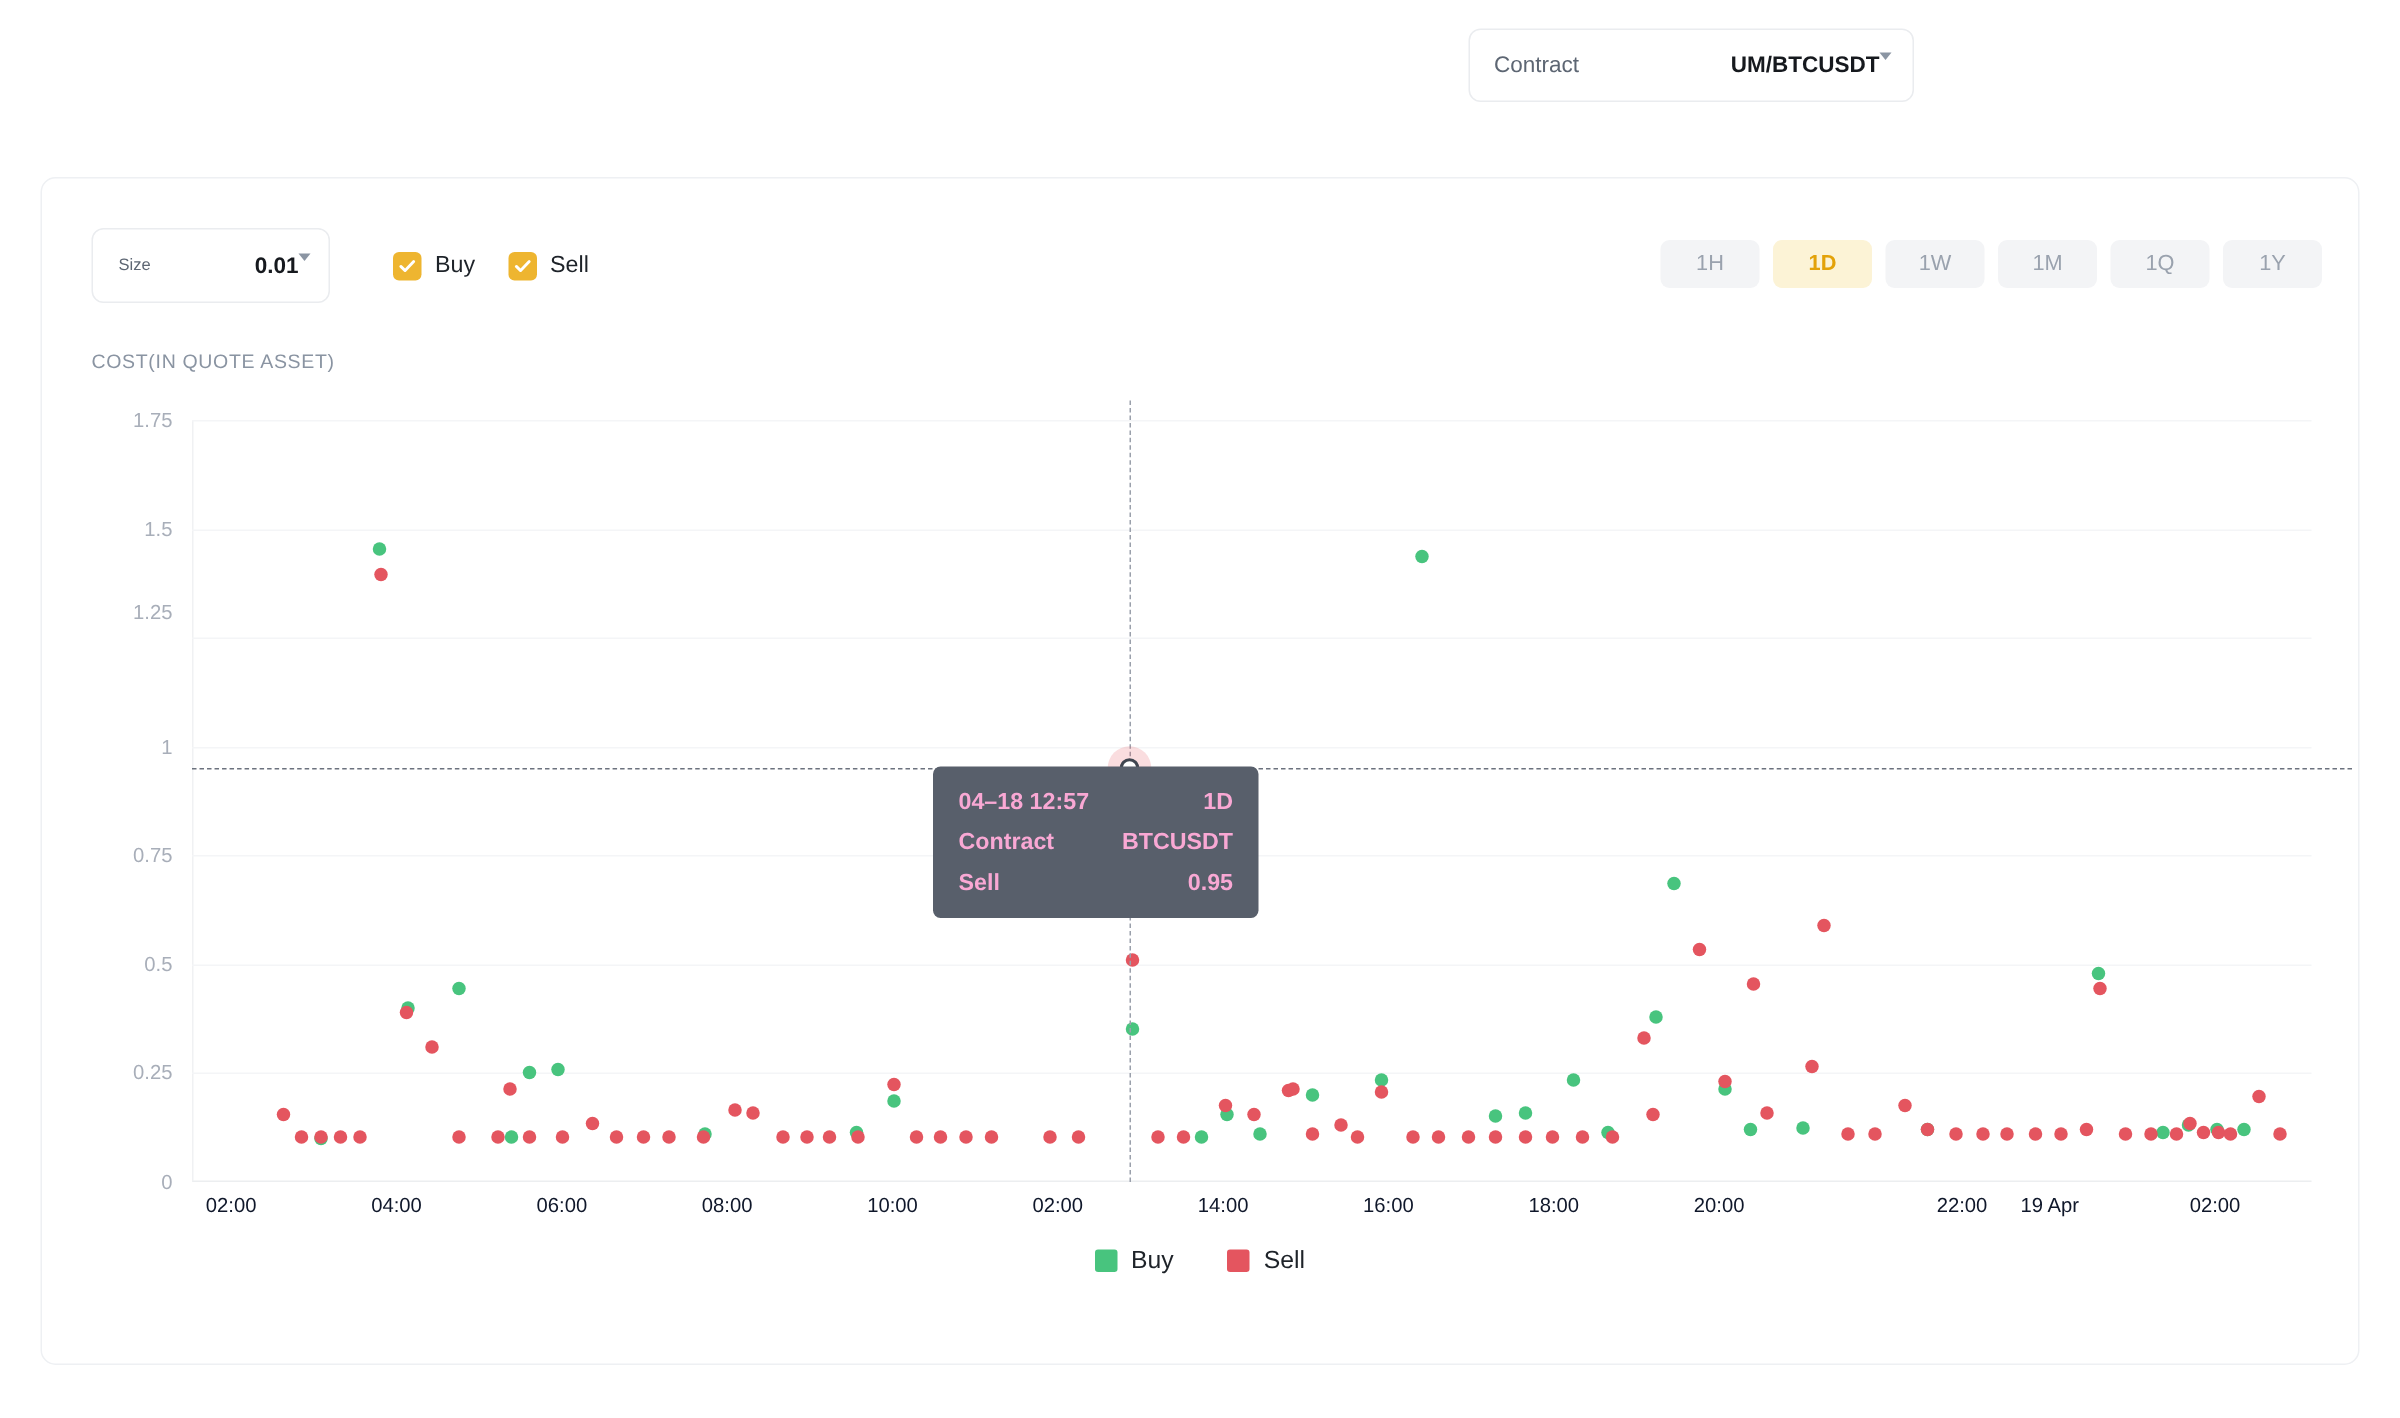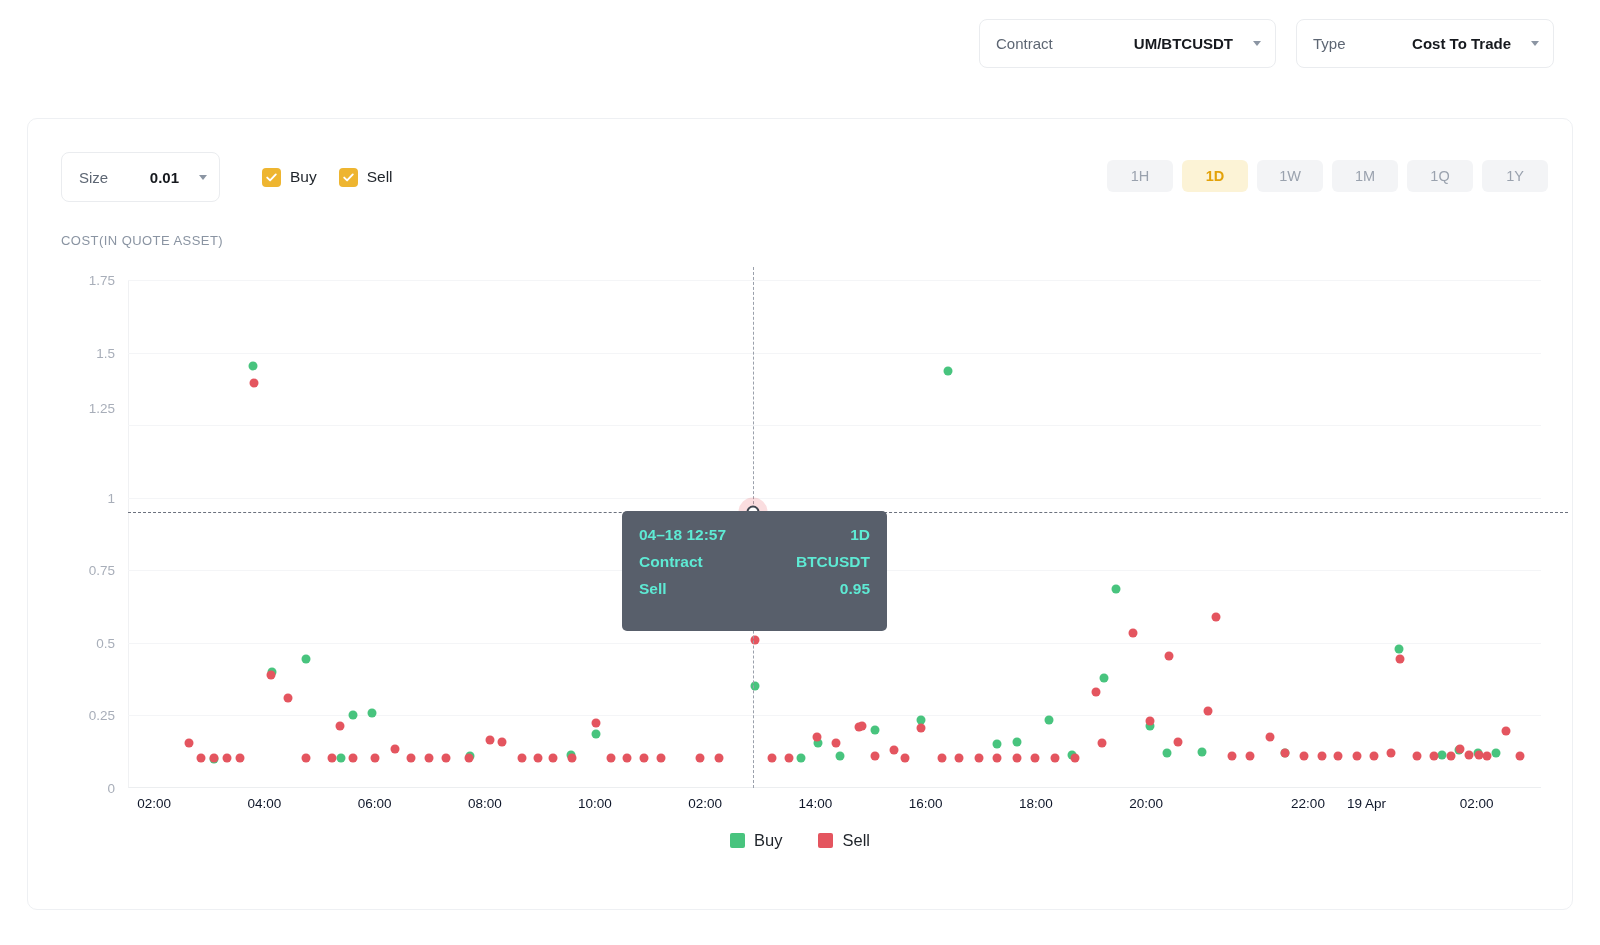--- a/index.html
+++ b/index.html
@@ -29,21 +29,21 @@
     display: flex; align-items: center; box-sizing: border-box;
   }
   #contract-selector { left: 979px; width: 297px; }
   #type-selector { left: 1296px; width: 258px; }
   .sel-label {
     font-size: 15px; color: #5d6673; padding-left: 16px; white-space: nowrap;
   }
   .sel-value {
     margin-left: auto; padding-right: 14px;
     font-size: 15px; font-weight: 700; color: #16191e;
-    display: flex; align-items: center; gap: 20px; white-space: nowrap;
+    display: flex; align-items: flex-start; gap: 0; white-space: nowrap;
   }
   .caret {
     width: 0; height: 0; display: inline-block;
     border-left: 4.5px solid transparent; border-right: 4.5px solid transparent;
     border-top: 5.5px solid #8b95a3;
   }
 
   
   .card {
     position: absolute; left: 27px; top: 118px;
@@ -51,21 +51,21 @@
     border: 1px solid #eef0f3; border-radius: 10px; background: #fff;
     box-sizing: border-box;
   }
 
   .size-box {
     position: absolute; left: 33px; top: 33px;
     width: 159px; height: 50px;
     border: 1px solid #eaecef; border-radius: 8px; background: #fff;
     display: flex; align-items: center; box-sizing: border-box;
   }
-  .size-box .sel-label { font-size: 15px; padding-left: 17px; }
+  .size-box .sel-label { font-size: 11px; padding-left: 17px; }
   .size-box .sel-value { font-size: 15px; padding-right: 12px; }
 
   .checks {
     position: absolute; left: 234px; top: 33px; height: 50px;
     display: flex; align-items: center; gap: 22px;
   }
   .check { display: flex; align-items: center; gap: 9px; cursor: pointer; }
   .cbox {
     width: 19px; height: 19px; border-radius: 4px;
     background: #eeb530; display: flex; align-items: center; justify-content: center;
@@ -130,23 +130,23 @@
     background: rgba(228,85,95,0.20); transform: translate(-50%, -50%);
   }
   .marker-core {
     position: absolute; width: 13px; height: 13px; border-radius: 50%;
     background: #ffffff; border: 2.5px solid #3f454f;
     transform: translate(-50%, -50%); box-sizing: border-box;
   }
 
   .tooltip {
     position: absolute; left: 594px; top: 392px;
-    width: 265px; padding: 11px 17px 29px 17px;
+    width: 217px; padding: 11px 17px 10px 17px;
     background: #585f6b; border-radius: 5px; box-sizing: border-box;
-    color: #5eead4; font-size: 15.5px; font-weight: 700;
+    color: #f9a8d4; font-size: 15.5px; font-weight: 700;
   }
   .tt-row { display: flex; justify-content: space-between; line-height: 1.73; white-space: nowrap; }
 
   .legend {
     position: absolute; left: 0; right: 0; top: 712px;
     display: flex; justify-content: center; align-items: center; gap: 36px;
   }
   .legend-item { display: flex; align-items: center; gap: 9px; cursor: pointer; }
   .legend-swatch { width: 15px; height: 15px; border-radius: 2px; }
   .legend-label { font-size: 16.5px; color: #1e2329; }
@@ -158,27 +158,20 @@
 
 
   <div class="selector" id="contract-selector">
     <span class="sel-label">Contract</span>
     <span class="sel-value">
       <span>UM/BTCUSDT</span>
       <i class="caret"></i>
     </span>
   </div>
 
-  <div class="selector" id="type-selector">
-    <span class="sel-label">Type</span>
-    <span class="sel-value">
-      <span>Cost To Trade</span>
-      <i class="caret"></i>
-    </span>
-  </div>
 
   <div class="card">
 
     <div class="size-box">
       <span class="sel-label">Size</span>
       <span class="sel-value">
         <span>0.01</span>
         <i class="caret"></i>
       </span>
     </div>

